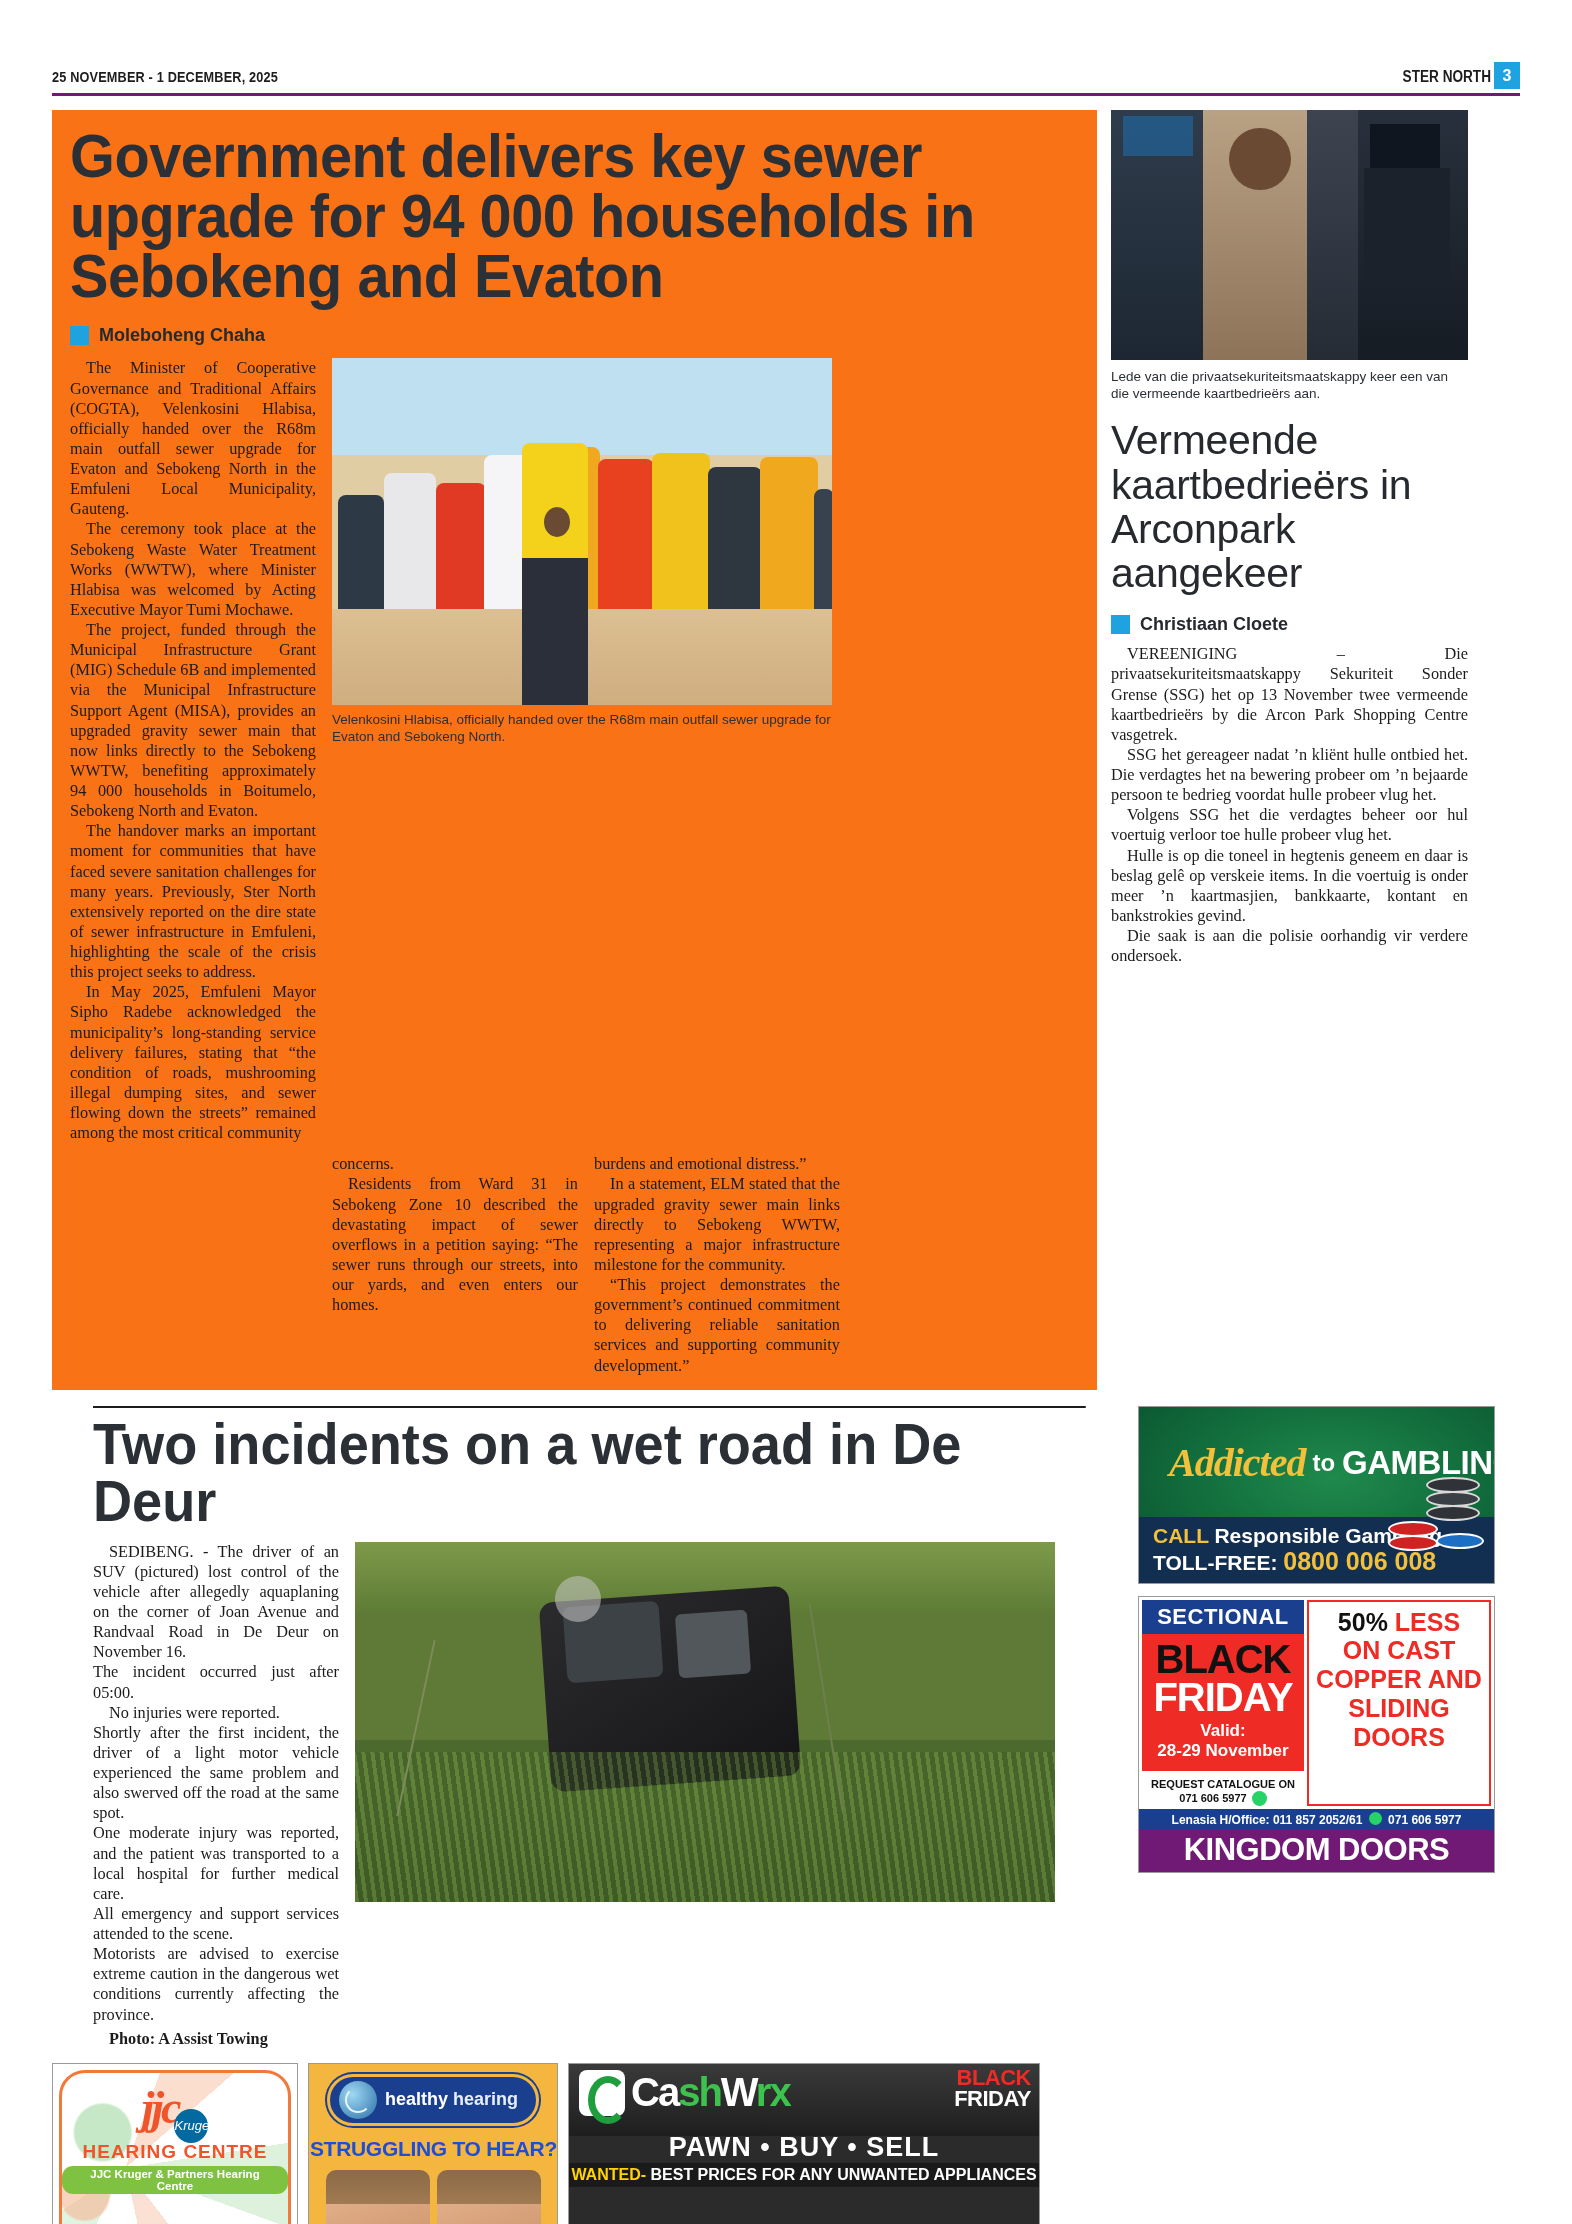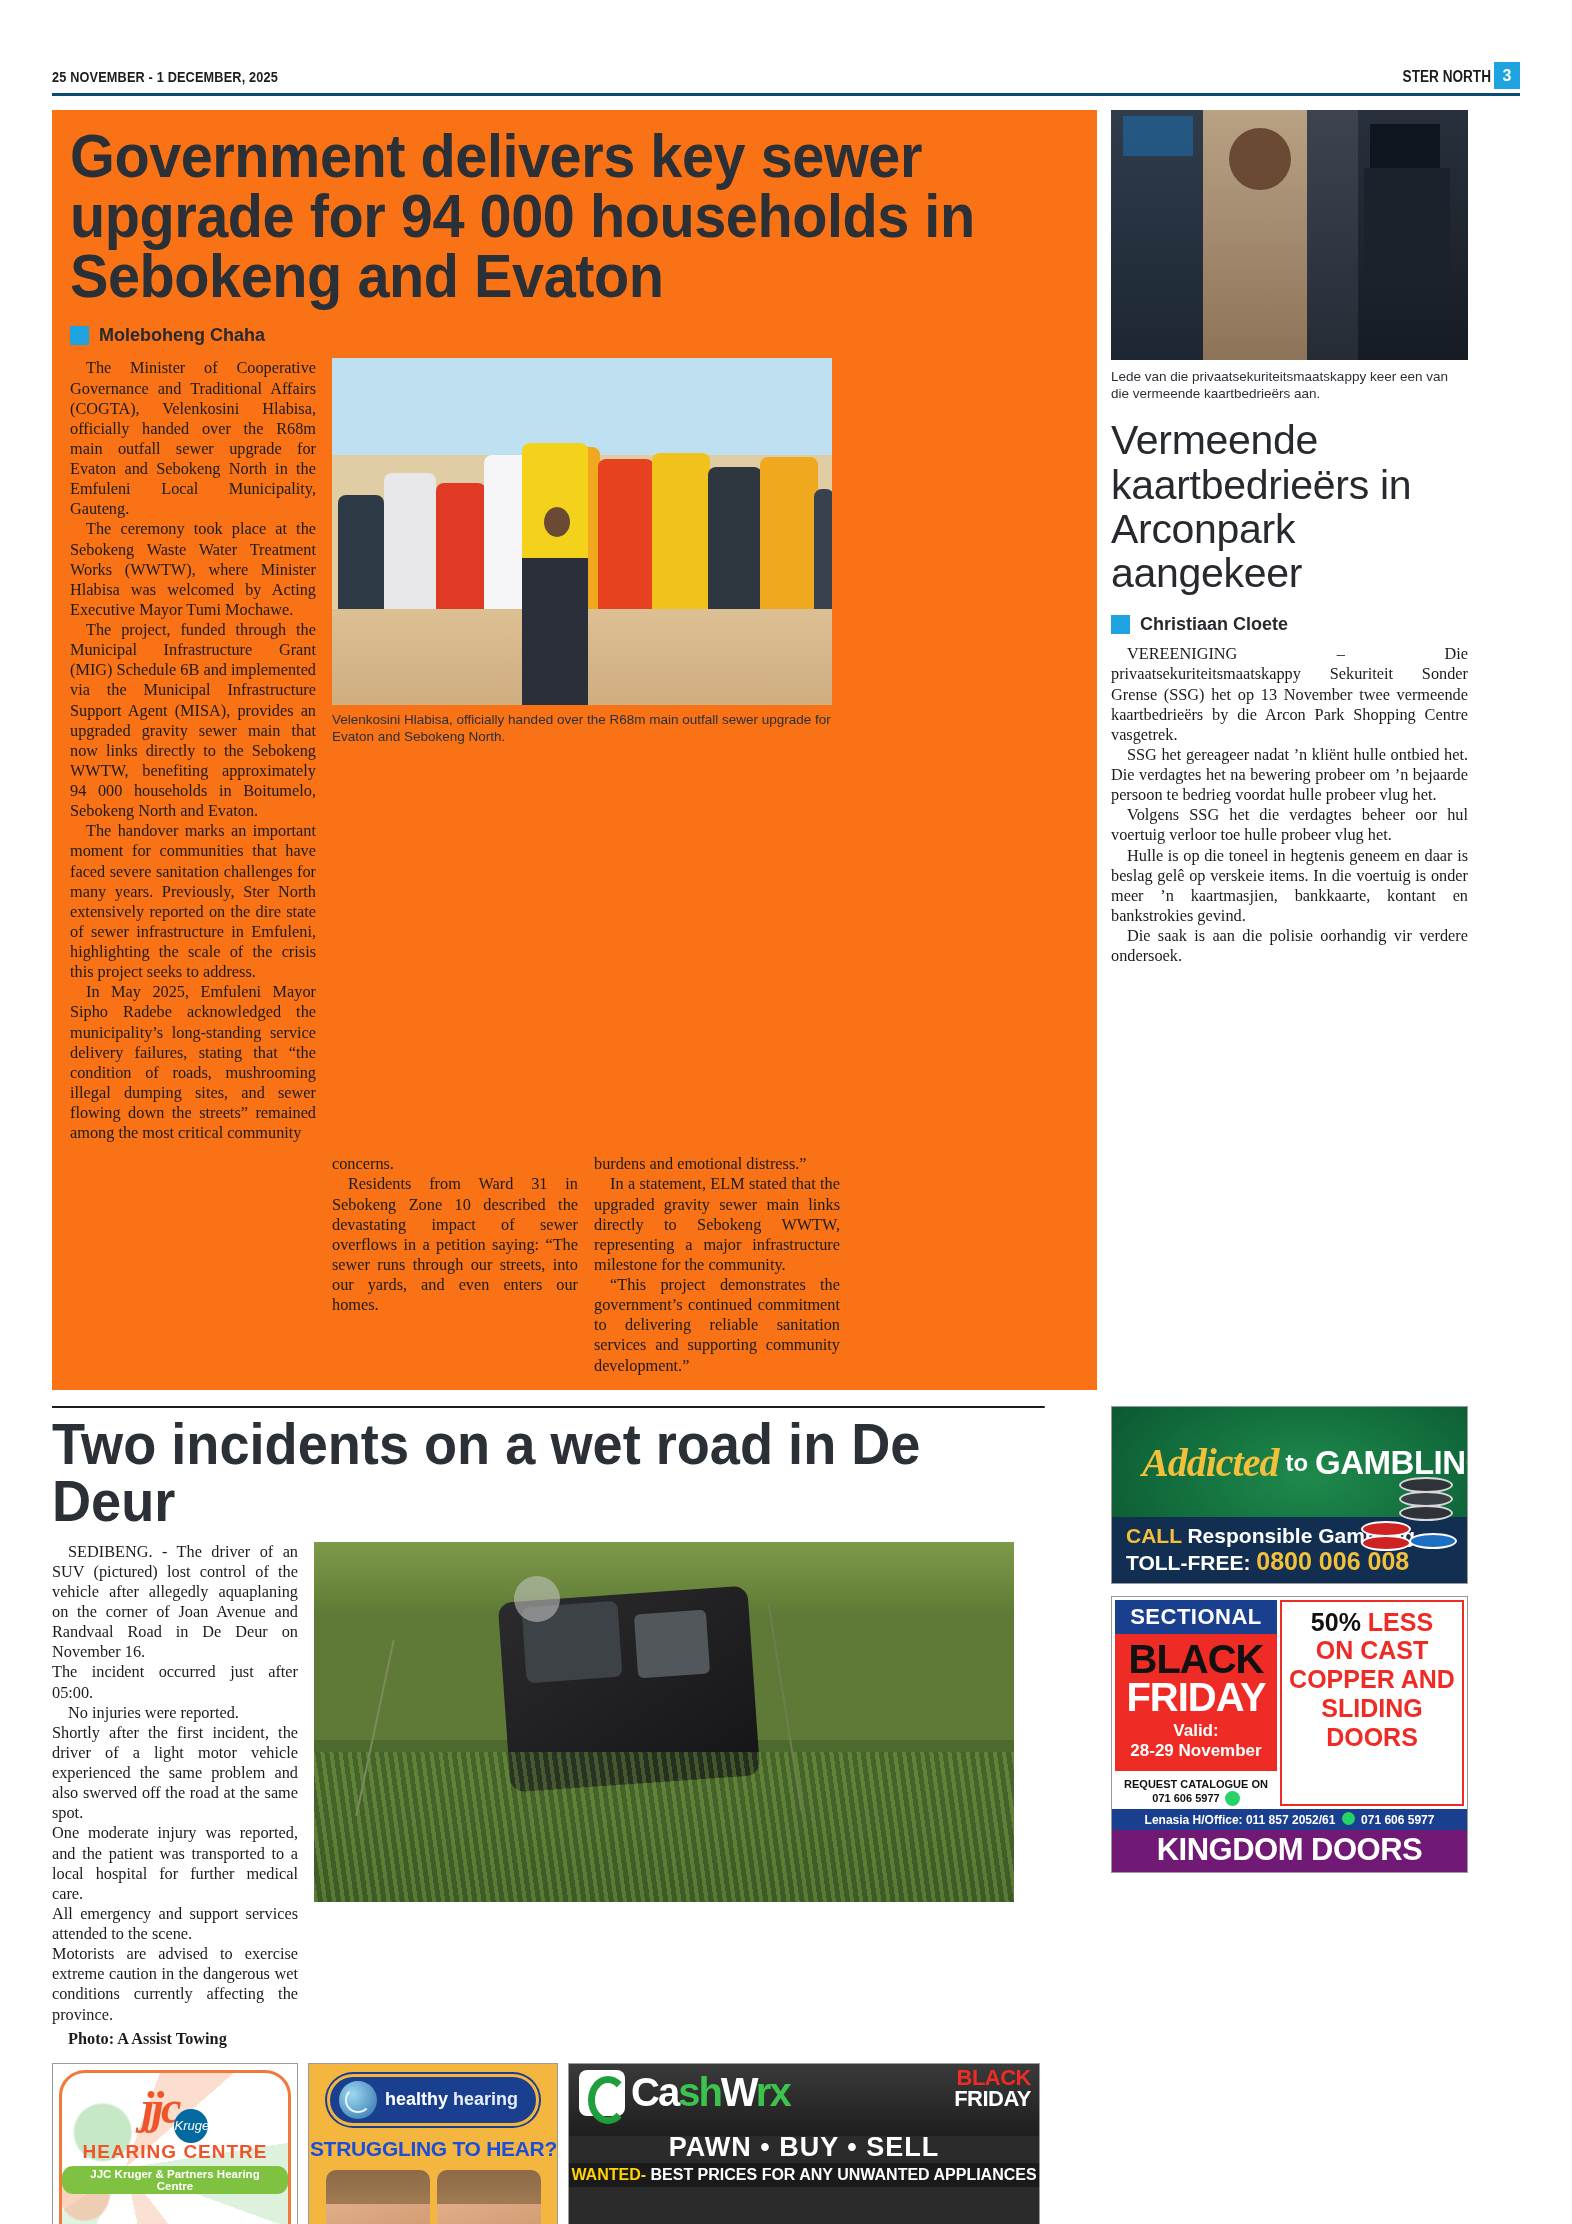--- a/index.html
+++ b/index.html
@@ -8,21 +8,21 @@
     background: #ffffff;
     font-family: "Liberation Sans", sans-serif;
     position: relative;
     overflow: hidden;
   }
   .page { position: relative; width: 1572px; height: 2224px; padding: 0 52px; }
 
   
   .masthead {
     display: flex; align-items: flex-end; justify-content: space-between;
-    padding-top: 62px; border-bottom: 3px solid #0c4a6e; padding-bottom: 7px;
+    padding-top: 62px; border-bottom: 3px solid #701a75; padding-bottom: 7px;
   }
   .mh-date { font-size: 15.5px; font-weight: 700; letter-spacing: .2px;
              color: #1d1d1d; transform: scaleX(.82); transform-origin: left bottom; }
   .mh-section { font-size: 17px; font-weight: 700; color: #1d1d1d;
                 position: absolute; left: 50%; transform: translateX(-50%); bottom: 7px; }
   .mh-right { display: flex; align-items: flex-end; gap: 0; }
   .mh-title { font-size: 16px; font-weight: 700; color: #1d1d1d;
               transform: scaleX(.85); transform-origin: right bottom; margin-right: 3px; }
   .mh-page { background: #1fa2e0; color: #fff; font-weight: 700; font-size: 16px;
              width: 26px; height: 27px; display: flex; align-items: center;
@@ -62,21 +62,21 @@
                 background: #3a4a5a; }
   .side-cap { font-size: 13.5px; line-height: 1.27; color: #2b2f36; margin-top: 8px; }
   .side-head {
     font-family: "Liberation Sans Narrow", "Liberation Sans", sans-serif;
     font-weight: 400; font-size: 41px; line-height: 1.08; color: #26292e;
     margin-top: 16px; letter-spacing: -0.3px;
   }
   .side-body { margin-top: 9px; }
 
   
-  .story2 { display: flex; gap: 14px; margin-top: 16px; }
+  .story2 { display: flex; margin-top: 16px; margin-left: 41px; }
   .story2-left { width: 1045px; }
   .s2-headline {
     font-family: "Liberation Sans Narrow", "Liberation Sans", sans-serif;
     font-weight: 700; font-size: 57px; line-height: 1; color: #2b2f36;
     border-top: 2px solid #1d1d1d; padding-top: 8px;
     transform: scaleX(.95); transform-origin: left top;
   }
   .s2-cols { display: flex; gap: 16px; margin-top: 12px; }
   .s2-text { width: 246px; }
   .s2-photo { width: 700px; height: 360px; overflow: hidden; position: relative;

